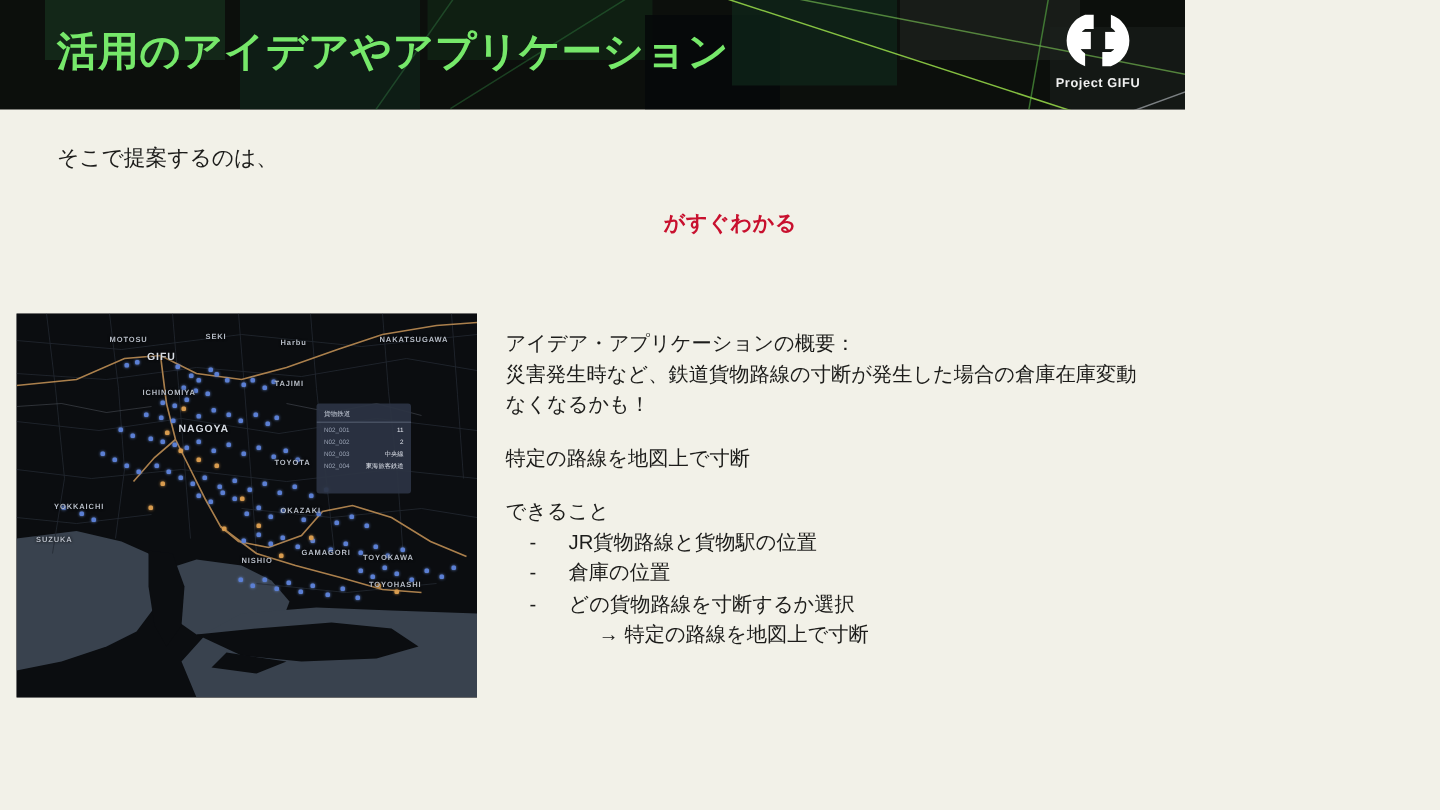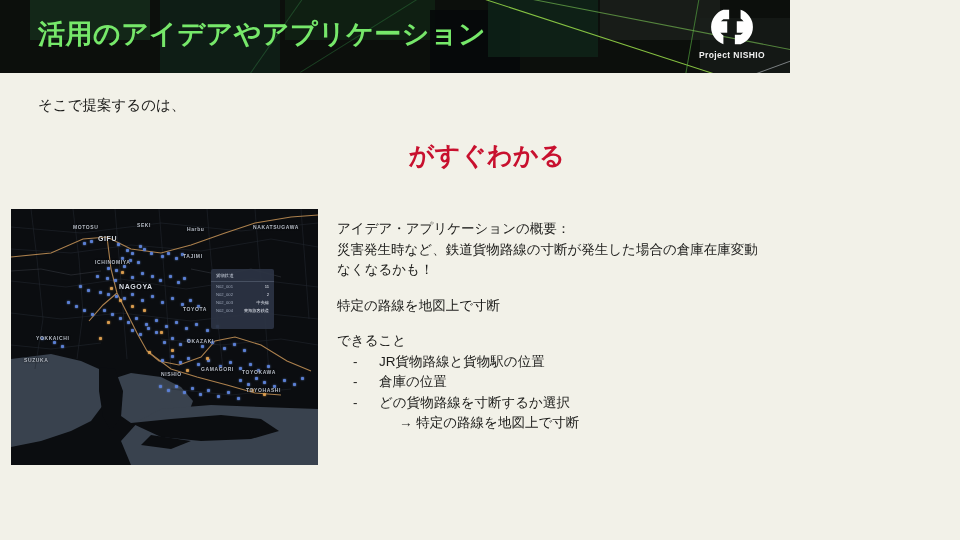--- a/index.html
+++ b/index.html
@@ -91,21 +91,21 @@
     line-height: 1.35;
   }
   #red-heading .rh-line1 {
     display: block;
     font-size: 23px;
     letter-spacing: 0.5px;
     padding-left: 14px;
   }
   #red-heading .rh-line2 {
     display: block;
-    font-size: 25px;
+    font-size: 14px;
     letter-spacing: 0.5px;
     padding-left: 14px;
   }
 
   
   #map-figure {
     position: absolute;
     left: 11px;
     top: 209px;
     width: 307px;
@@ -213,21 +213,21 @@
 
     <div id="header-title">活用のアイデアやアプリケーション</div>
 
     <div id="logo-block">
       <svg id="logo-mark" viewBox="0 0 48 44">
         <path d="M21 4 L21 14 L15 14 A10 10 0 0 0 15 31 L15 40 A19 19 0 0 1 15 4 Z" fill="#ffffff"></path>
         <path d="M27 40 L27 30 L33 30 A10 10 0 0 0 33 13 L33 4 A19 19 0 0 1 33 40 Z" fill="#ffffff"></path>
         <rect x="9" y="16" width="10" height="12" fill="#ffffff"></rect>
         <rect x="29" y="16" width="10" height="12" fill="#ffffff"></rect>
       </svg>
-      <div id="logo-text">Project NISHIO</div>
+      <div id="logo-text">Project GIFU</div>
     </div>
   </div>
 
   <div id="lead-text">そこで提案するのは、</div>
 
   <div id="red-heading">
     <span class="rh-line2">がすぐわかる</span>
   </div>
 
   <div id="map-figure">

